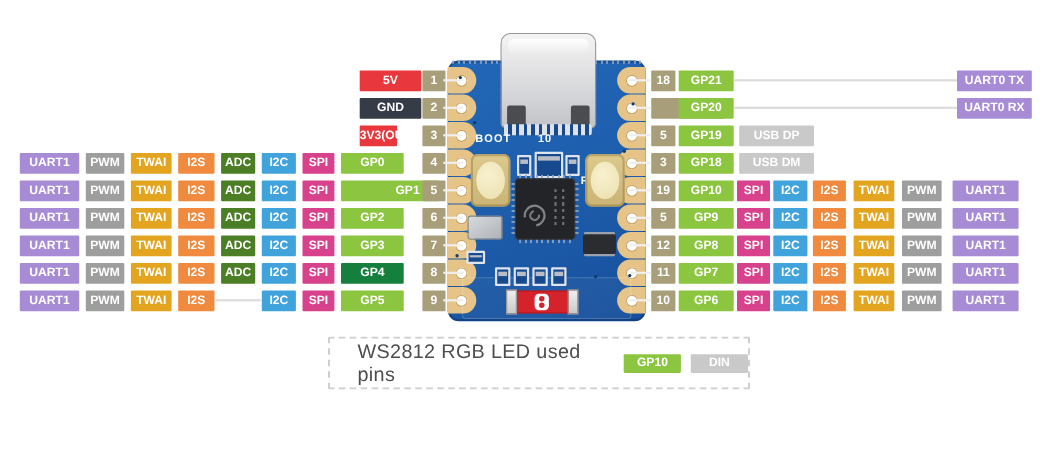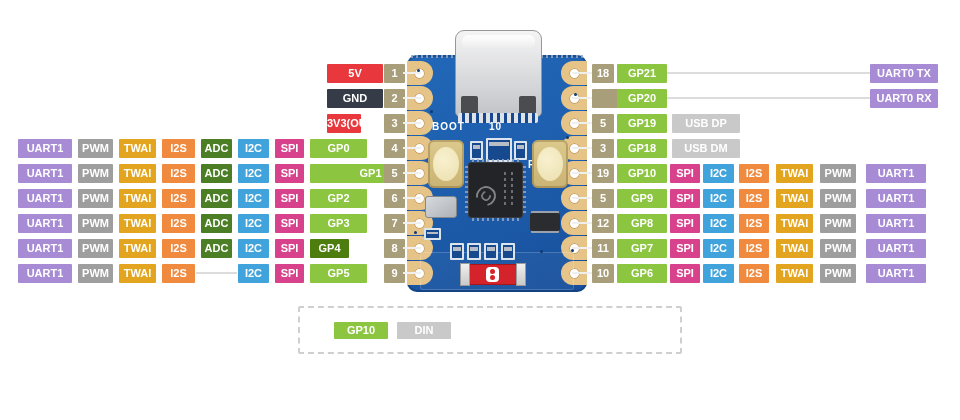--- a/index.html
+++ b/index.html
@@ -256,21 +256,21 @@
       <div class="badge" style="left: 310px; width: 57px; top: 213.5px; background: rgb(140, 197, 64);">GP3</div>
       <div class="pinnum" style="left: 384px; width: 21px; top: 213.5px; background: rgb(168, 159, 122);">7</div>
       <div class="padline" style="left: 403px; width: 18px; top: 222px;"></div>
       <div class="badge" style="left: 18px; width: 54px; top: 238.5px; background: rgb(167, 139, 212);">UART1</div>
       <div class="badge" style="left: 78px; width: 35px; top: 238.5px; background: rgb(158, 158, 158);">PWM</div>
       <div class="badge" style="left: 119px; width: 37px; top: 238.5px; background: rgb(227, 165, 31);">TWAI</div>
       <div class="badge" style="left: 162px; width: 33px; top: 238.5px; background: rgb(239, 138, 63);">I2S</div>
       <div class="badge" style="left: 201px; width: 31px; top: 238.5px; background: rgb(76, 126, 37);">ADC</div>
       <div class="badge" style="left: 238px; width: 31px; top: 238.5px; background: rgb(65, 163, 219);">I2C</div>
       <div class="badge" style="left: 275px; width: 29px; top: 238.5px; background: rgb(216, 65, 140);">SPI</div>
-      <div class="badge" style="left: 310px; width: 39px; top: 238.5px; background: #4d7c0f;">GP4</div>
+      <div class="badge" style="left: 310px; width: 57px; top: 238.5px; background: #15803d;">GP4</div>
       <div class="pinnum" style="left: 384px; width: 21px; top: 238.5px; background: rgb(168, 159, 122);">8</div>
       <div class="padline" style="left: 403px; width: 18px; top: 247px;"></div>
       <div class="badge" style="left: 18px; width: 54px; top: 263.5px; background: rgb(167, 139, 212);">UART1</div>
       <div class="badge" style="left: 78px; width: 35px; top: 263.5px; background: rgb(158, 158, 158);">PWM</div>
       <div class="badge" style="left: 119px; width: 37px; top: 263.5px; background: rgb(227, 165, 31);">TWAI</div>
       <div class="badge" style="left: 162px; width: 33px; top: 263.5px; background: rgb(239, 138, 63);">I2S</div>
       <div class="connline" style="left: 196px; width: 41px; top: 272px; background: rgb(220, 220, 220);"></div>
       <div class="badge" style="left: 238px; width: 31px; top: 263.5px; background: rgb(65, 163, 219);">I2C</div>
       <div class="badge" style="left: 275px; width: 29px; top: 263.5px; background: rgb(216, 65, 140);">SPI</div>
       <div class="badge" style="left: 310px; width: 57px; top: 263.5px; background: rgb(140, 197, 64);">GP5</div>
@@ -335,16 +335,17 @@
       <div class="badge" style="left: 670px; width: 30px; top: 263.5px; background: rgb(216, 65, 140);">SPI</div>
       <div class="badge" style="left: 703px; width: 31px; top: 263.5px; background: rgb(65, 163, 219);">I2C</div>
       <div class="badge" style="left: 739px; width: 30px; top: 263.5px; background: rgb(239, 138, 63);">I2S</div>
       <div class="badge" style="left: 776px; width: 37px; top: 263.5px; background: rgb(227, 165, 31);">TWAI</div>
       <div class="badge" style="left: 820px; width: 36px; top: 263.5px; background: rgb(158, 158, 158);">PWM</div>
       <div class="badge" style="left: 866px; width: 60px; top: 263.5px; background: rgb(167, 139, 212);">UART1</div>
       <div class="padline" style="left: 572px; width: 20px; top: 272px;"></div>
     </div>
 
   <div id="legend">
+    <span class="txt">WS2812 RGB LED used pins</span>
     <span class="mini" id="legend-pin" style="background: rgb(140, 197, 64);">GP10</span>
     <span class="mini" id="legend-din" style="background: rgb(201, 201, 201);">DIN</span>
   </div>
 </div>
 
 </body></html>

